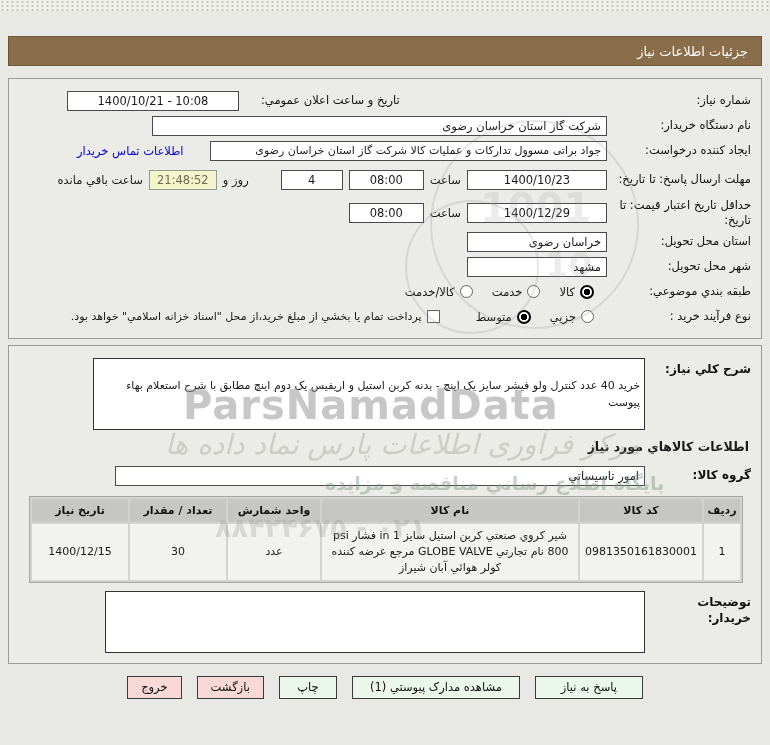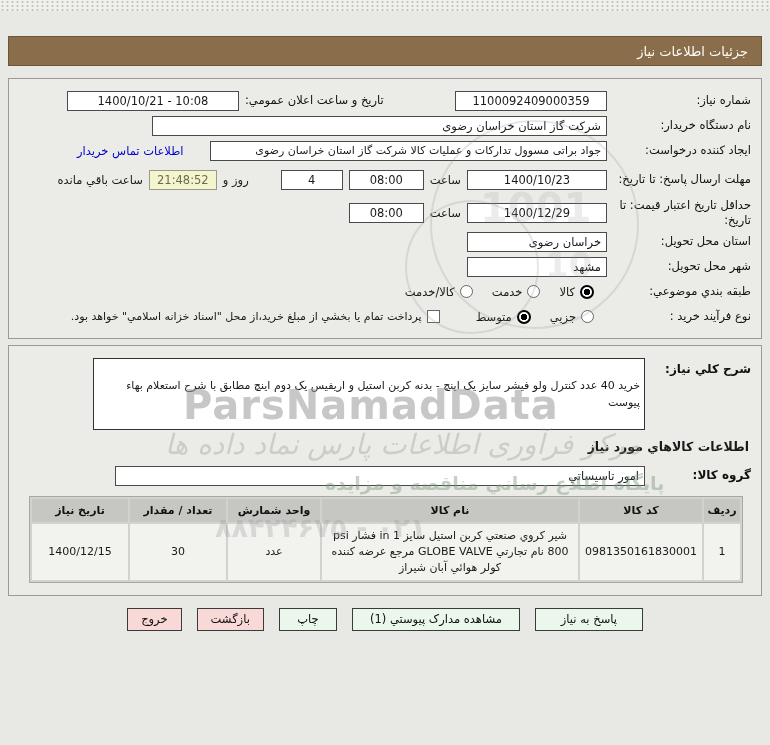--- a/index.html
+++ b/index.html
@@ -120,22 +120,21 @@
 <div class="speckle"></div>
 
 <div class="titlebar">
   <span>جزئيات اطلاعات نياز</span>
 </div>
 
 <div class="panel">
 
   <div class="row">
     <span class="lbl">شماره نياز:</span>
-    <div class="inp center ltr" style="width:152px;">1100092409000359</div>
-    <span class="lbl push" style="width:auto;margin-left:0;">تاريخ و ساعت اعلان عمومي:</span>
+    <span class="lbl push" style="width:auto;margin-left:16px;">تاريخ و ساعت اعلان عمومي:</span>
     <div class="inp center ltr" style="width:172px;margin-left:48px;">1400/10/21 - 10:08</div>
   </div>
 
   <div class="row">
     <span class="lbl">نام دستگاه خريدار:</span>
     <div class="inp" style="width:455px;">شرکت گاز استان خراسان رضوی</div>
   </div>
 
   <div class="row">
     <span class="lbl">ايجاد کننده درخواست:</span>
@@ -243,20 +242,24 @@
         <td>1</td>
         <td class="ltr">0981350161830001</td>
         <td>شير کروي صنعتي کربن استيل سايز 1 in فشار psi 800 نام تجارتي GLOBE VALVE مرجع عرضه کننده کولر هوائي آبان شيراز</td>
         <td>عدد</td>
         <td>30</td>
         <td class="ltr">1400/12/15</td>
       </tr>
     </tbody>
   </table>
 
+  <div class="row" style="align-items:flex-start;margin-top:8px;">
+    <span class="lbl bold" style="padding-top:4px;">توضيحات خريدار:</span>
+    <div class="notesbox"></div>
+  </div>
 
 </div>
 
 <div class="btnrow">
   <div class="btn green wide">پاسخ به نياز</div>
   <div class="btn green xwide">مشاهده مدارک پيوستي (1)</div>
   <div class="btn green" style="min-width:58px;">چاپ</div>
   <div class="btn pink">بازگشت</div>
   <div class="btn pink">خروج</div>
 </div>

